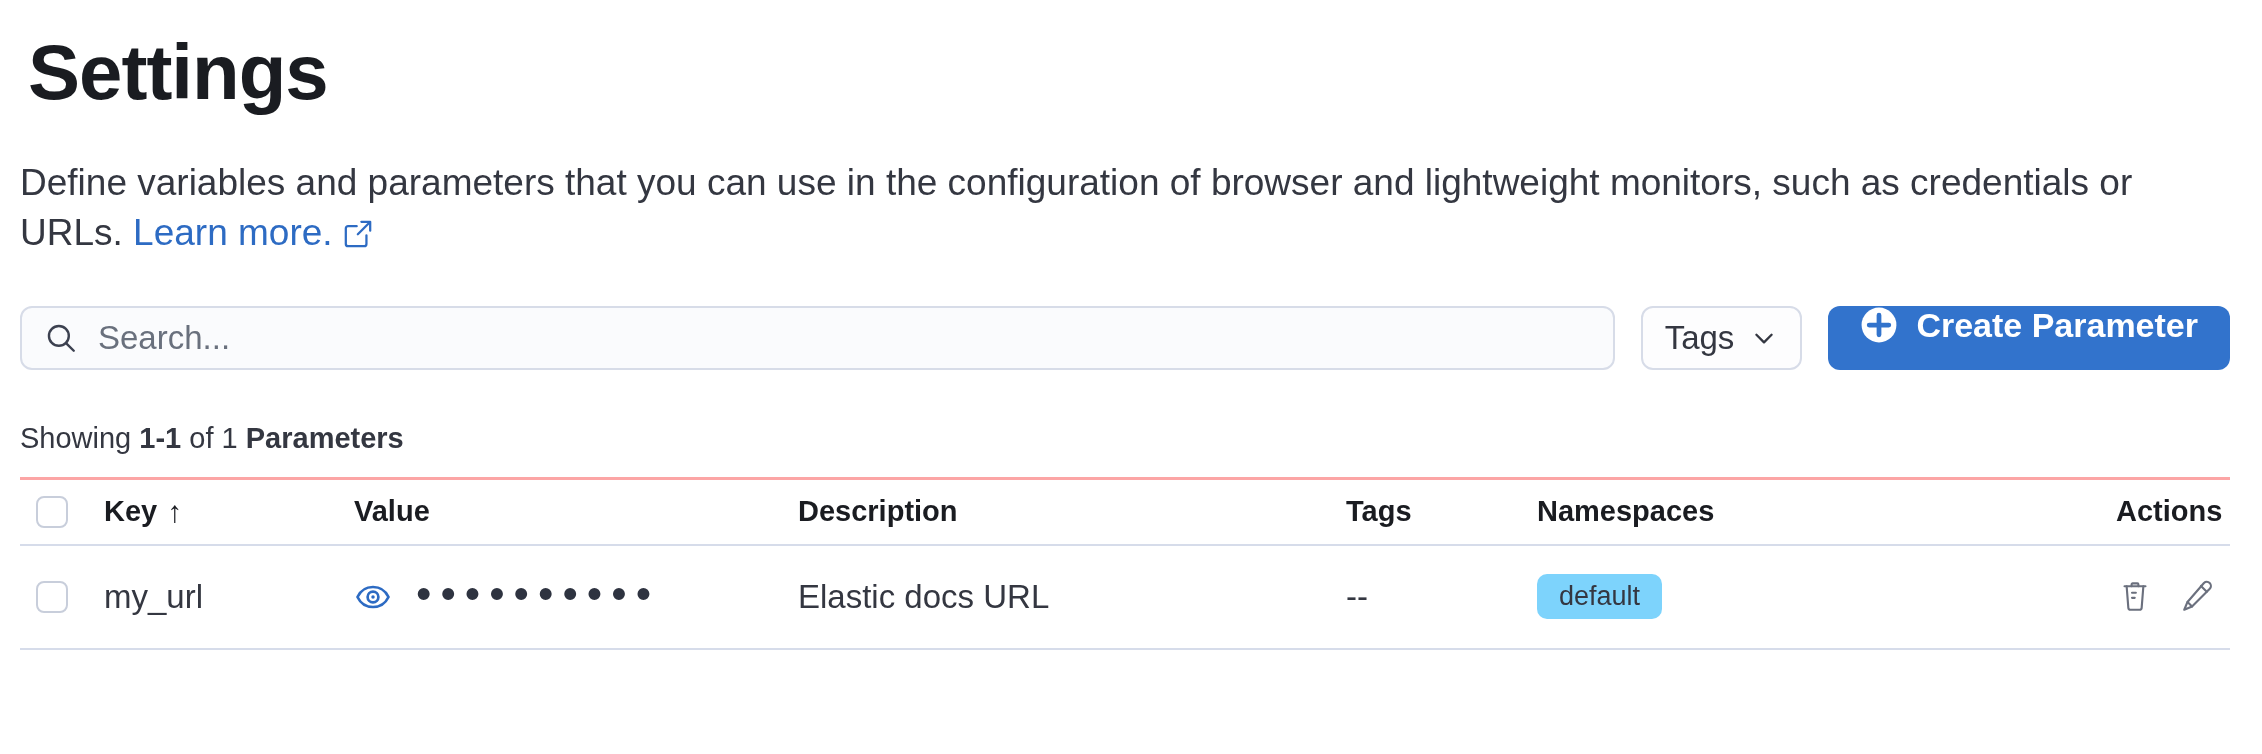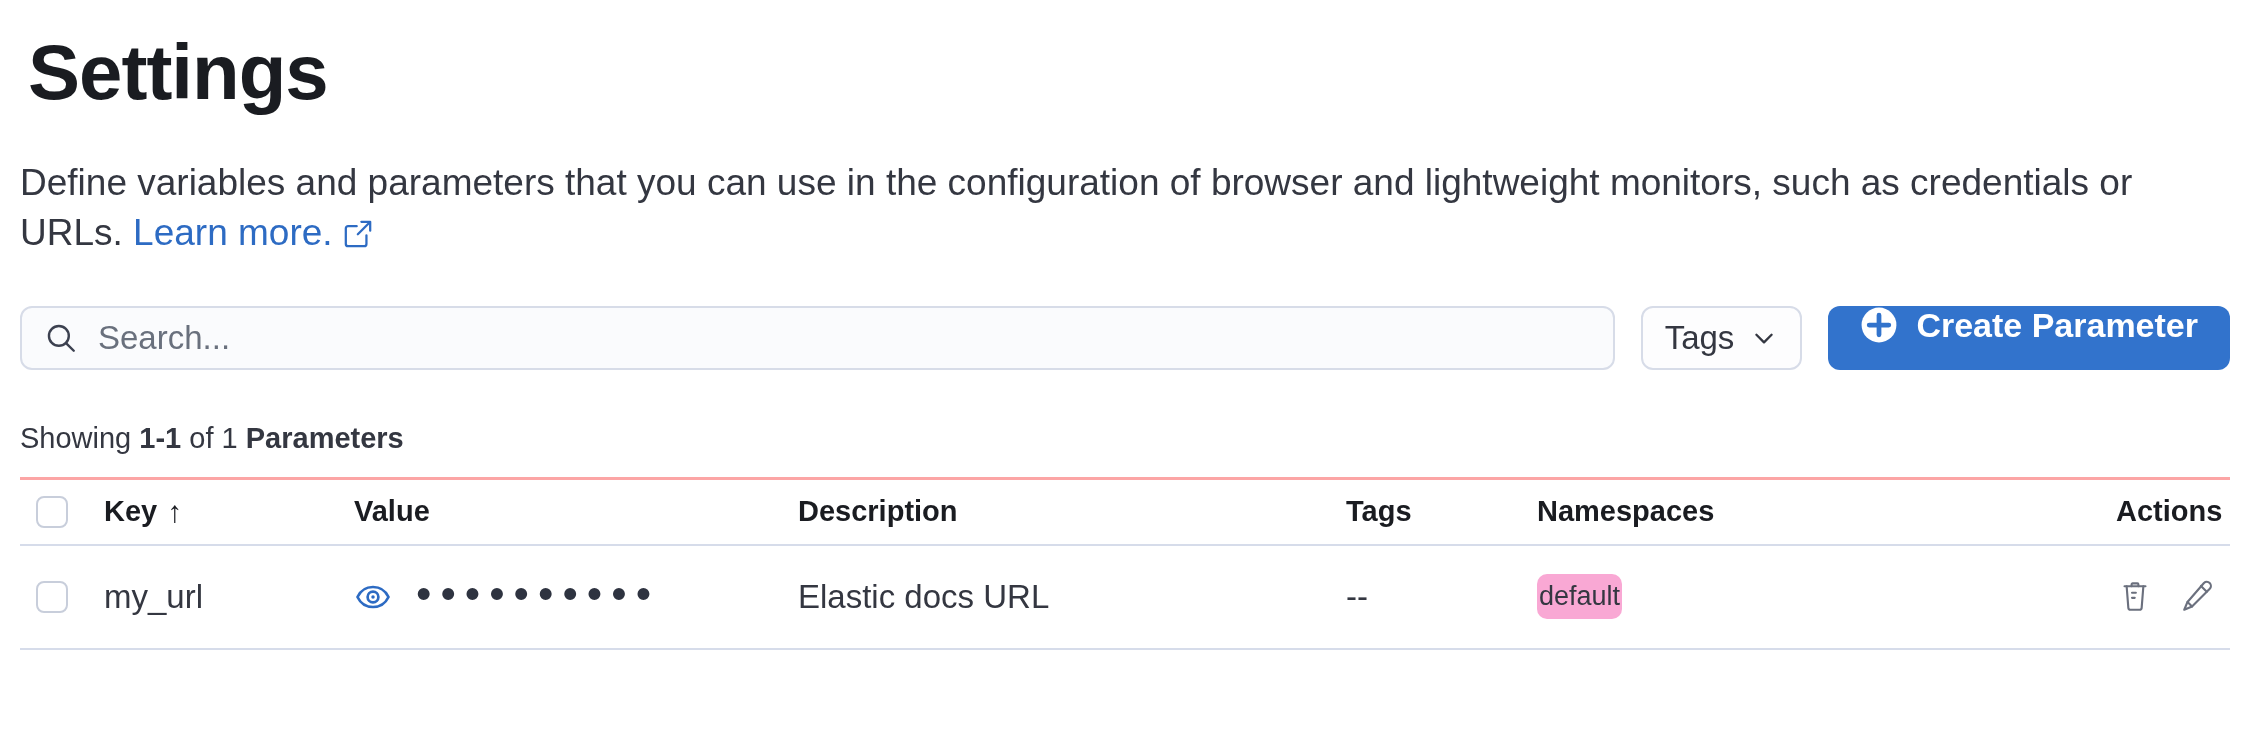--- a/index.html
+++ b/index.html
@@ -61,22 +61,22 @@
 
   .checkbox { width: 32px; height: 32px; border: 2px solid #c8cedb; border-radius: 8px;
               background: #ffffff; cursor: pointer; }
 
   .value-cell { display: flex; align-items: center; gap: 24px; }
   .eye-button { display: flex; align-items: center; background: none; border: none;
                 color: #2d6bc3; cursor: pointer; padding: 0; }
   .masked-dots { font-size: 44px; letter-spacing: 9px; line-height: 1; color: #2e3340;
                  margin-top: -6px; white-space: nowrap; }
 
-  .badge { display: inline-block; background: #f9a8d4; border-radius: 10px;
-           padding: 7px 2px; font-size: 27px; color: #343741; }
+  .badge { display: inline-block; background: #7dd3fc; border-radius: 10px;
+           padding: 7px 22px; font-size: 27px; color: #343741; }
 
   .row-actions { display: flex; justify-content: flex-end; align-items: center; gap: 28px; }
   .icon-button { background: none; border: none; padding: 0; display: flex;
                  color: #6b707e; cursor: pointer; }
 </style>
 </head>
 <body>
 
 <div class="page">
 

